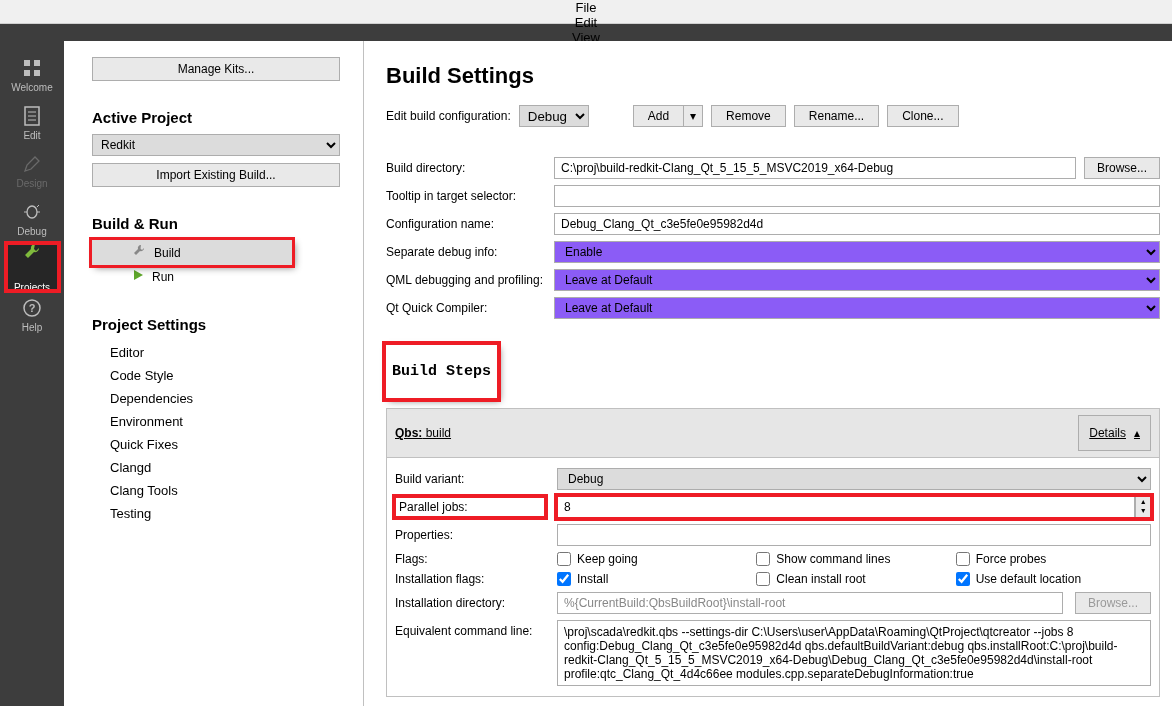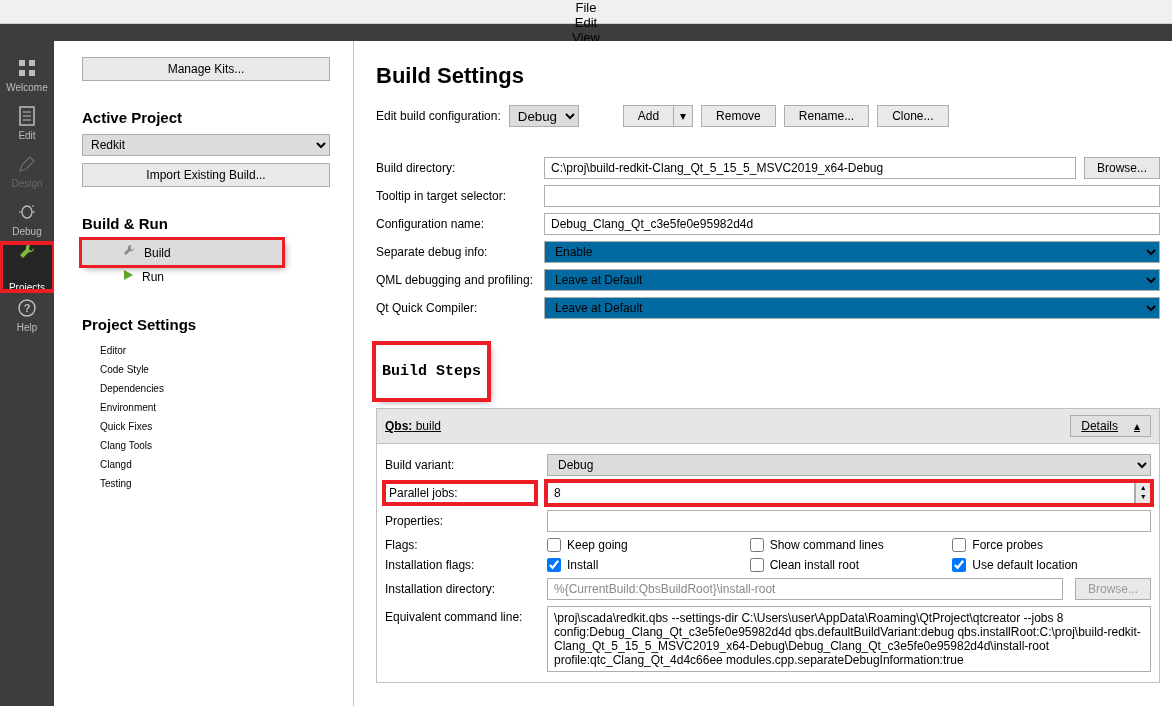--- a/index.html
+++ b/index.html
@@ -5,62 +5,62 @@
 * { box-sizing: border-box; margin: 0; padding: 0; font-family: "Segoe UI", Arial, sans-serif; }
 body { width: 1172px; height: 706px; overflow: hidden; background: #fff; font-size: 13px; color: #000; }
 
 .menubar { height: 24px; background: #f0f0f0; display: flex; align-items: center; padding: 0 6px; border-bottom: 1px solid #d0d0d0; flex-direction: column; }
 .menubar span { padding: 0 9px; cursor: default; }
 
 .toolarea { height: 17px; background: #3d3d3d; }
 
 .main-row { display: flex; height: calc(706px - 24px - 17px); }
 
-.left-rail { width: 54px; background: #3d3d3d; display: flex; flex-direction: column; align-items: center; padding-top: 10px; }
+.left-rail { width: 64px; background: #3d3d3d; display: flex; flex-direction: column; align-items: center; padding-top: 10px; }
 .rail-item { width: 53px; height: 48px; display: flex; flex-direction: column; align-items: center; justify-content: center; color: #bdbdbd; gap: 3px; cursor: default; }
 .rail-item.selected { background: #262626; color: #fff; gap: 20px; }
 .rail-item .lbl { font-size: 10px; }
 .rail-icon { width: 22px; height: 22px; display: flex; align-items: center; justify-content: center; }
 .highlight-red { outline: 4px solid #ee1c25; outline-offset: -2px; }
 
 .side-panel { width: 300px; background: #fff; border-right: 1px solid #c0c0c0; padding: 16px 14px 10px 28px; overflow: hidden; }
 .side-panel h2 { font-size: 15px; font-weight: bold; margin-bottom: 8px; }
 .side-panel .btn { display: block; width: 248px; height: 24px; background: #e9e9e9; border: 1px solid #adadad; font-size: 12px; text-align: center; line-height: 22px; cursor: default; }
 .side-panel select { width: 248px; height: 22px; background: #dcdcdc; border: 1px solid #adadad; font-size: 12px; padding: 0 4px; }
 .section-gap { height: 28px; }
 .tree { margin-top: 6px; }
 .tree .kit-row { display: flex; align-items: center; gap: 6px; padding: 3px 0 3px 18px; font-weight: bold; font-size: 12px; }
 .tree .sub-row { display: flex; align-items: center; gap: 8px; padding: 4px 0 4px 40px; font-size: 12px; }
 .tree .sub-row.sel { background: #dcdcdc; }
 .tree .sub-row.sel.hl { outline: 3px solid #ee1c25; outline-offset: 0; box-shadow: 3px 3px 7px rgba(0,0,0,0.45); position: relative; z-index: 2; width: 200px; }
 .settings-list { margin-top: 6px; }
-.settings-list div { padding: 4px 0 4px 18px; font-size: 10px; }
+.settings-list div { padding: 4px 0 4px 18px; font-size: 13px; }
 
 .content { flex: 1; background: #fff; overflow-y: auto; padding: 22px 12px 10px 22px; }
 .content h1 { font-size: 22px; font-weight: bold; margin-bottom: 16px; }
 .cfg-row { display: flex; align-items: center; gap: 8px; margin-bottom: 30px; font-size: 12px; }
 .cfg-row select { height: 22px; background: #dcdcdc; border: 1px solid #adadad; padding: 0 4px; }
 .cfg-row button { height: 22px; background: #e9e9e9; border: 1px solid #adadad; padding: 0 14px; font-size: 12px; }
 .cfg-row .split { display: flex; margin-left: 36px; }
 .cfg-row .split button:first-child { border-right: none; }
 .cfg-row .split button:last-child { width: 20px; padding: 0; }
 
 .form-grid { display: grid; grid-template-columns: 160px 1fr auto; gap: 6px 8px; align-items: center; font-size: 12px; margin-bottom: 26px; }
 .form-grid label { white-space: nowrap; }
 .form-grid input[type=text] { height: 22px; border: 1px solid #adadad; background: #fff; padding: 0 6px; font-size: 12px; width: 100%; }
-.form-grid select { height: 22px; border: 1px solid #adadad; background: #0369a1; padding: 0 6px; font-size: 12px; width: 100%; }
+.form-grid select { height: 22px; border: 1px solid #adadad; background: #8b5cf6; padding: 0 6px; font-size: 12px; width: 100%; }
 .form-grid button { height: 22px; border: 1px solid #adadad; background: #e9e9e9; padding: 0 12px; font-size: 12px; }
 .span2 { grid-column: span 2; }
 
 .section-title { font-size: 15px; font-weight: bold; display: inline-block; padding: 18px 6px; font-family: Liberation Mono, monospace; }
 .section-title.hl { outline: 4px solid #ee1c25; outline-offset: 0; box-shadow: 3px 3px 7px rgba(0,0,0,0.5); }
 
 .step-box { border: 1px solid #c0c0c0; margin-top: 10px; padding: 0; }
 .step-head { background: #e6e6e6; border-bottom: 1px solid #c0c0c0; padding: 6px 8px; display: flex; justify-content: space-between; align-items: center; font-size: 12px; text-decoration: underline; }
-.step-head .details-btn { background: #e0e0e0; border: 1px solid #adadad; padding: 3px 10px; font-size: 12px; display: flex; align-items: center; gap: 16px; }
+.step-head .details-btn { background: #e0e0e0; border: 1px solid #adadad; padding: 10px 10px; font-size: 12px; display: flex; align-items: center; gap: 8px; }
 .step-body { padding: 10px 8px; }
 .step-grid { display: grid; grid-template-columns: 150px 1fr auto; gap: 6px 12px; align-items: center; font-size: 12px; }
 .step-grid input[type=text], .step-grid input[type=number] { height: 22px; border: 1px solid #adadad; background: #fff; padding: 0 6px; font-size: 12px; width: 100%; }
 .step-grid select { height: 22px; border: 1px solid #adadad; background: #dcdcdc; padding: 0 6px; font-size: 12px; width: 100%; }
 .step-grid textarea { border: 1px solid #adadad; background: #fff; padding: 4px 6px; font-size: 12px; width: 100%; resize: none; font-family: inherit; }
 .step-grid .disabled { background: #e9e9e9; color: #888; }
 .step-grid button { height: 22px; border: 1px solid #adadad; background: #e9e9e9; padding: 0 12px; font-size: 12px; }
 .step-grid button.disabled { color: #9a9a9a; }
 .row-hl > :first-child { border-right: none; }
 .flags-row { grid-column: 2 / span 2; display: grid; grid-template-columns: 1fr 1fr 1fr; gap: 4px; align-items: center; }
@@ -176,22 +176,22 @@
       </div>
     </div>
     <div class="section-gap"></div>
     <h2>Project Settings</h2>
     <div class="settings-list">
       <div>Editor</div>
       <div>Code Style</div>
       <div>Dependencies</div>
       <div>Environment</div>
       <div>Quick Fixes</div>
+      <div>Clangd</div>
       <div>Clang Tools</div>
-      <div>Clangd</div>
       <div>Testing</div>
     </div>
   </div>
 
   <div class="content">
     <h1>Build Settings</h1>
     <div class="cfg-row">
       <span>Edit build configuration:</span>
       <select style="width:70px"><option>Debug</option></select>
       <span class="split">

